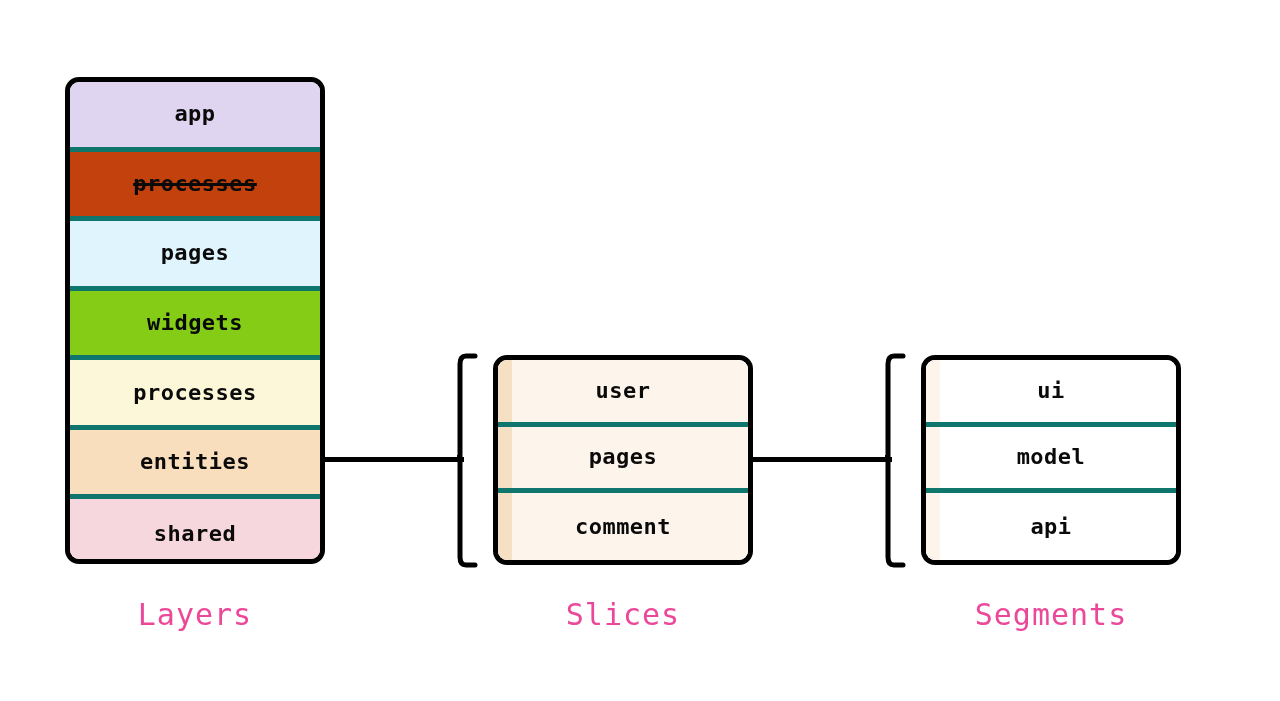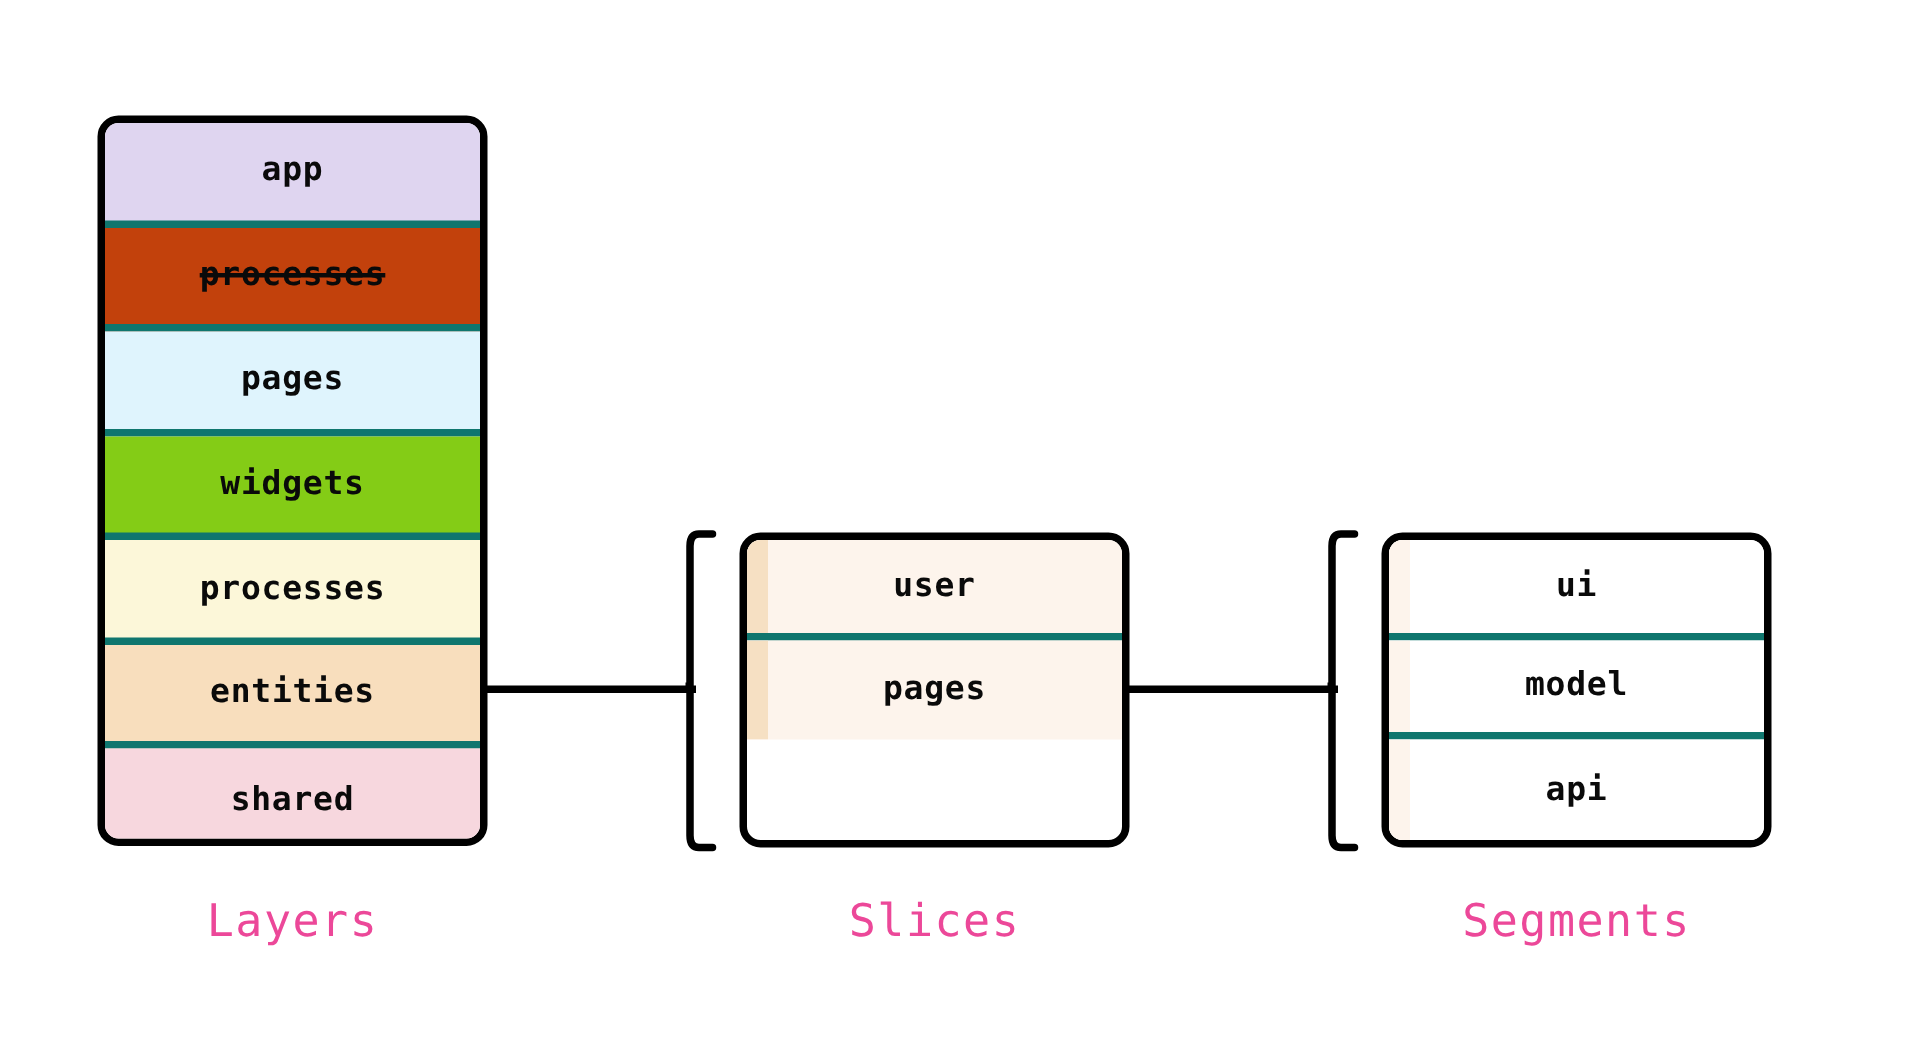--- a/index.html
+++ b/index.html
@@ -195,20 +195,24 @@
     <div class="band" style="background: rgb(253, 244, 236);">
       <span class="accent-stripe" style="background: rgb(246, 224, 195);"></span>
       <span class="band-label">user</span>
     </div>
 
     <div class="band" style="background: rgb(253, 244, 236);">
       <span class="accent-stripe" style="background: rgb(246, 224, 195);"></span>
       <span class="band-label">pages</span>
     </div>
 
+    <div class="band" style="background: rgb(253, 244, 236);">
+      <span class="accent-stripe" style="background: rgb(246, 224, 195);"></span>
+      <span class="band-label">comment</span>
+    </div>
 
   </div>
 
   <div class="connector" id="connector-slices-segments"></div>
 
   <div class="bracket" id="bracket-segments">
     <svg width="20" height="215" viewBox="0 0 20 215" xmlns="http://www.w3.org/2000/svg">
       <path d="M 18 3 L 9 3 Q 3 3 3 11 L 3 204 Q 3 212 9 212 L 18 212" fill="none" stroke="#000000" stroke-width="5" stroke-linecap="round" stroke-linejoin="round"></path>
       <line x1="0" y1="104.5" x2="3" y2="104.5" stroke="#000000" stroke-width="5"></line>
     </svg>

